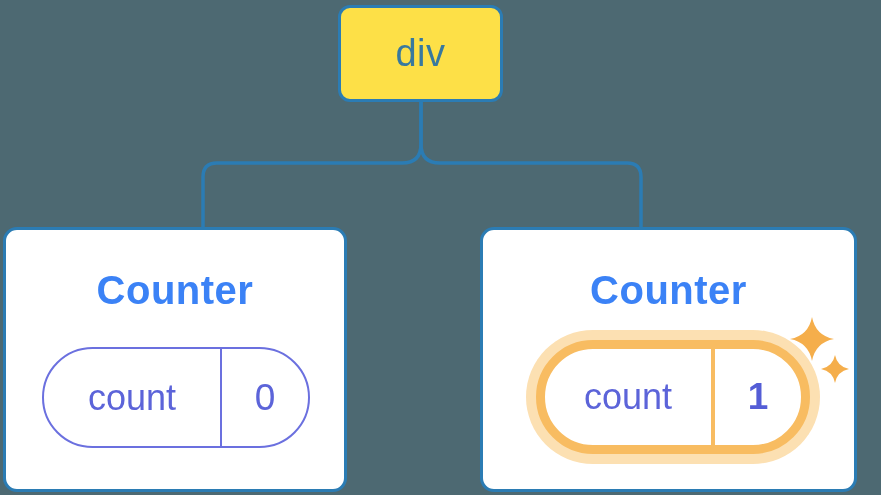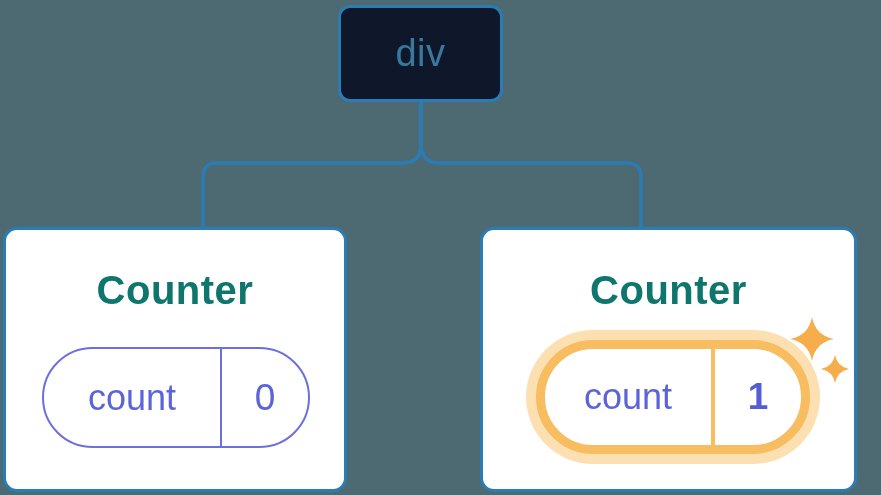--- a/index.html
+++ b/index.html
@@ -15,21 +15,21 @@
   }
   .connectors {
     position: absolute; left: 0; top: 0;
     width: 881px; height: 495px;
     z-index: 0;
   }
   .node-root {
     position: absolute;
     left: 338px; top: 5px;
     width: 165px; height: 97px;
-    background: #0f172a;
+    background: #fde047;
     border: 3px solid #2B7CB4;
     border-radius: 12px;
     box-sizing: border-box;
     display: flex; align-items: center; justify-content: center;
     z-index: 1;
   }
   .node-root-label {
     color: #38799E;
     font-size: 38px;
     font-weight: 500;
@@ -45,21 +45,21 @@
     box-sizing: border-box;
     z-index: 1;
   }
   .card-left  { left: 3px;   width: 344px; }
   .card-right { left: 480px; width: 377px; }
   .card-title {
     position: absolute;
     top: 38px; left: 0;
     width: 100%;
     text-align: center;
-    color: #0f766e;
+    color: #3b82f6;
     font-size: 40px;
     font-weight: 600;
     letter-spacing: 0.5px;
   }
   
   .pill-plain {
     position: absolute;
     left: 36px; top: 117px;
     width: 268px; height: 101px;
     border: 2px solid #6B70DF;

